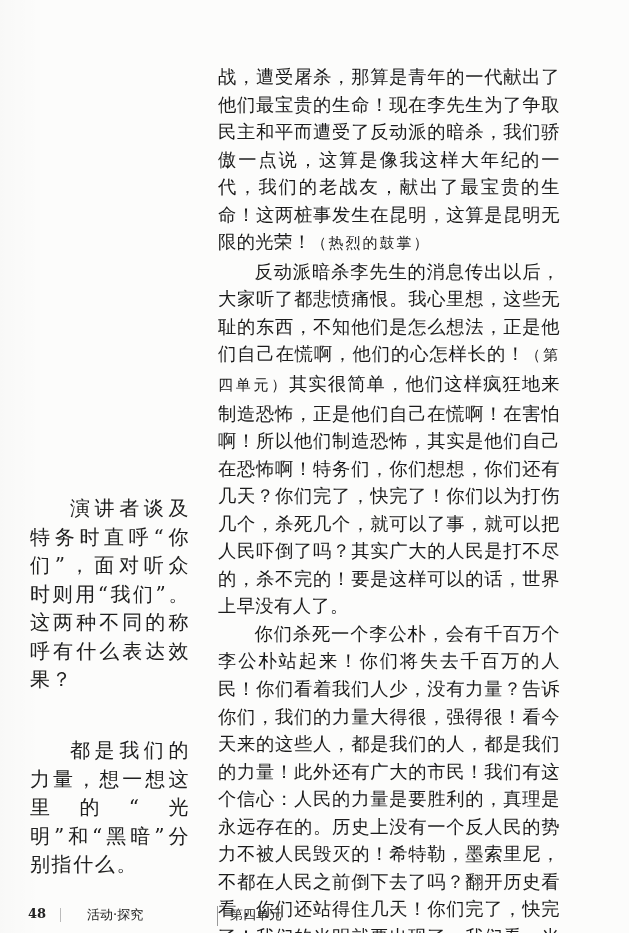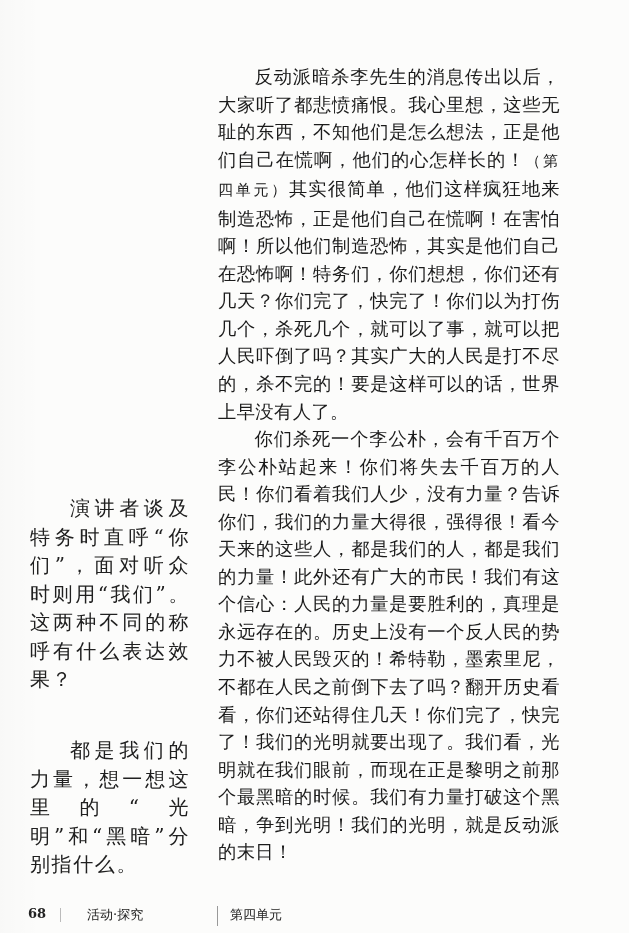--- a/index.html
+++ b/index.html
@@ -58,27 +58,28 @@
   .section-label { position: absolute; left: 87px; top: 2px; }
   .sep2 { position: absolute; left: 217px; top: 2px; width: 1px; height: 20px; background: #999; }
   .unit-label { position: absolute; left: 230px; top: 2px; text-align: right; }
 </style>
 </head>
 <body>
 
 <div class="page-scan"></div>
 
 <div class="main-text">
+  <p class="noindent"><span>战，遭受屠杀，那算是青年的一代献出了他们最宝贵的生命！现在李先生为了争取民主和平而遭受了反动派的暗杀，我们骄傲一点说，这算是像我这样大年纪的一代，我们的老战友，献出了最宝贵的生命！这两桩事发生在昆明，这算是昆明无限的光荣！</span><span class="stage">（热烈的鼓掌）</span></p>
   <p class="indent"><span>反动派暗杀李先生的消息传出以后，大家听了都悲愤痛恨。我心里想，这些无耻的东西，不知他们是怎么想法，正是他们自己在慌啊，他们的心怎样长的！</span><span class="stage">（第四单元）</span><span>其实很简单，他们这样疯狂地来制造恐怖，正是他们自己在慌啊！在害怕啊！所以他们制造恐怖，其实是他们自己在恐怖啊！特务们，你们想想，你们还有几天？你们完了，快完了！你们以为打伤几个，杀死几个，就可以了事，就可以把人民吓倒了吗？其实广大的人民是打不尽的，杀不完的！要是这样可以的话，世界上早没有人了。</span></p>
   <p class="indent"><span>你们杀死一个李公朴，会有千百万个李公朴站起来！你们将失去千百万的人民！你们看着我们人少，没有力量？告诉你们，我们的力量大得很，强得很！看今天来的这些人，都是我们的人，都是我们的力量！此外还有广大的市民！我们有这个信心：人民的力量是要胜利的，真理是永远存在的。历史上没有一个反人民的势力不被人民毁灭的！希特勒，墨索里尼，不都在人民之前倒下去了吗？翻开历史看看，你们还站得住几天！你们完了，快完了！我们的光明就要出现了。我们看，光明就在我们眼前，而现在正是黎明之前那个最黑暗的时候。我们有力量打破这个黑暗，争到光明！我们的光明，就是反动派的末日！</span></p>
 
 </div>
 
 <div class="note note-1">演讲者谈及特务时直呼“你们”，面对听众时则用“我们”。这两种不同的称呼有什么表达效果？</div>
 <div class="note note-2">都是我们的力量，想一想这里的“光明”和“黑暗”分别指什么。</div>
 
 <div class="footer">
-  <span class="page-num">68</span>
+  <span class="page-num">48</span>
   <span class="sep1"></span>
   <span class="section-label">活动·探究</span>
   <span class="sep2"></span>
   <span class="unit-label">第四单元</span>
 </div>
 
 </body></html>

